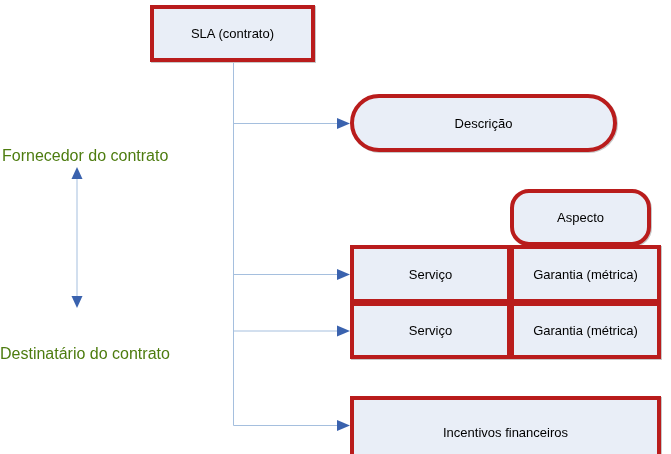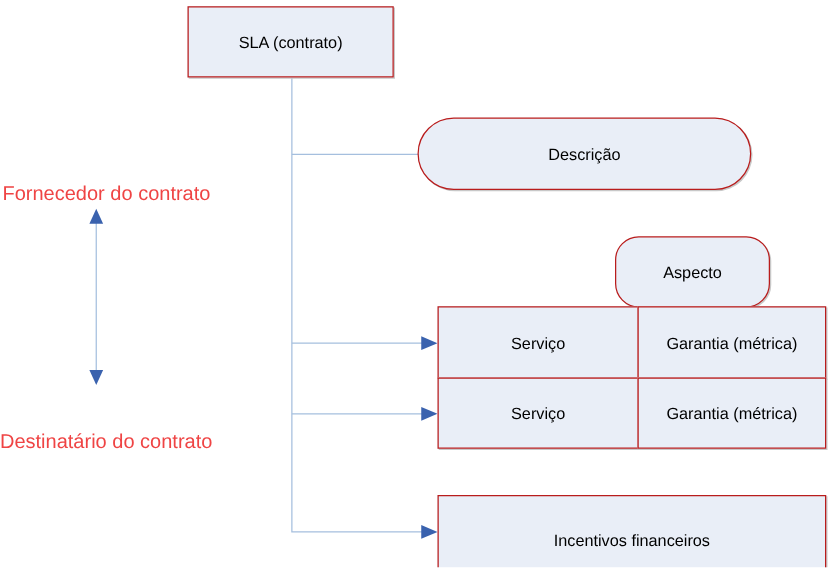--- a/index.html
+++ b/index.html
@@ -23,41 +23,41 @@
     left: 0;
     top: 0;
     width: 671px;
     height: 454px;
     display: block;
   }
   .box {
     position: absolute;
     box-sizing: border-box;
     background: #e9eef7;
-    border: 1px solid #b91c1c;
+    border: 4px solid #b91c1c;
     box-shadow: 1px 1px 0 #c8c8c8;
     display: flex;
     align-items: center;
     justify-content: center;
     font-size: 13px;
     color: #000000;
     white-space: nowrap;
   }
   .box-sla        { left: 150px; top: 5px;   width: 165px; height: 57px; }
-  .box-descricao  { left: 334px; top: 94px;  width: 267px; height: 58px; border-radius: 29px; }
-  .box-aspecto    { left: 492px; top: 189px; width: 124px; height: 57px; border-radius: 19px; }
+  .box-descricao  { left: 350px; top: 94px;  width: 267px; height: 58px; border-radius: 29px; }
+  .box-aspecto    { left: 510px; top: 189px; width: 141px; height: 57px; border-radius: 19px; }
   .box-servico1   { left: 350px; top: 245px; width: 161px; height: 58px; }
   .box-garantia1  { left: 510px; top: 245px; width: 151px; height: 58px; }
   .box-servico2   { left: 350px; top: 302px; width: 161px; height: 57px; }
   .box-garantia2  { left: 510px; top: 302px; width: 151px; height: 57px; }
   .box-incentivos { left: 350px; top: 396px; width: 311px; height: 73px; }
   .side-label {
     position: absolute;
     font-size: 16px;
-    color: #ef4444;
+    color: #4d7c0f;
     white-space: nowrap;
   }
   .label-provider  { left: 2px; top: 147px; }
   .label-recipient { left: 0px; top: 316px; margin-top: 29px; }
 </style>
 </head>
 <body>
 
 <div class="canvas">
 

